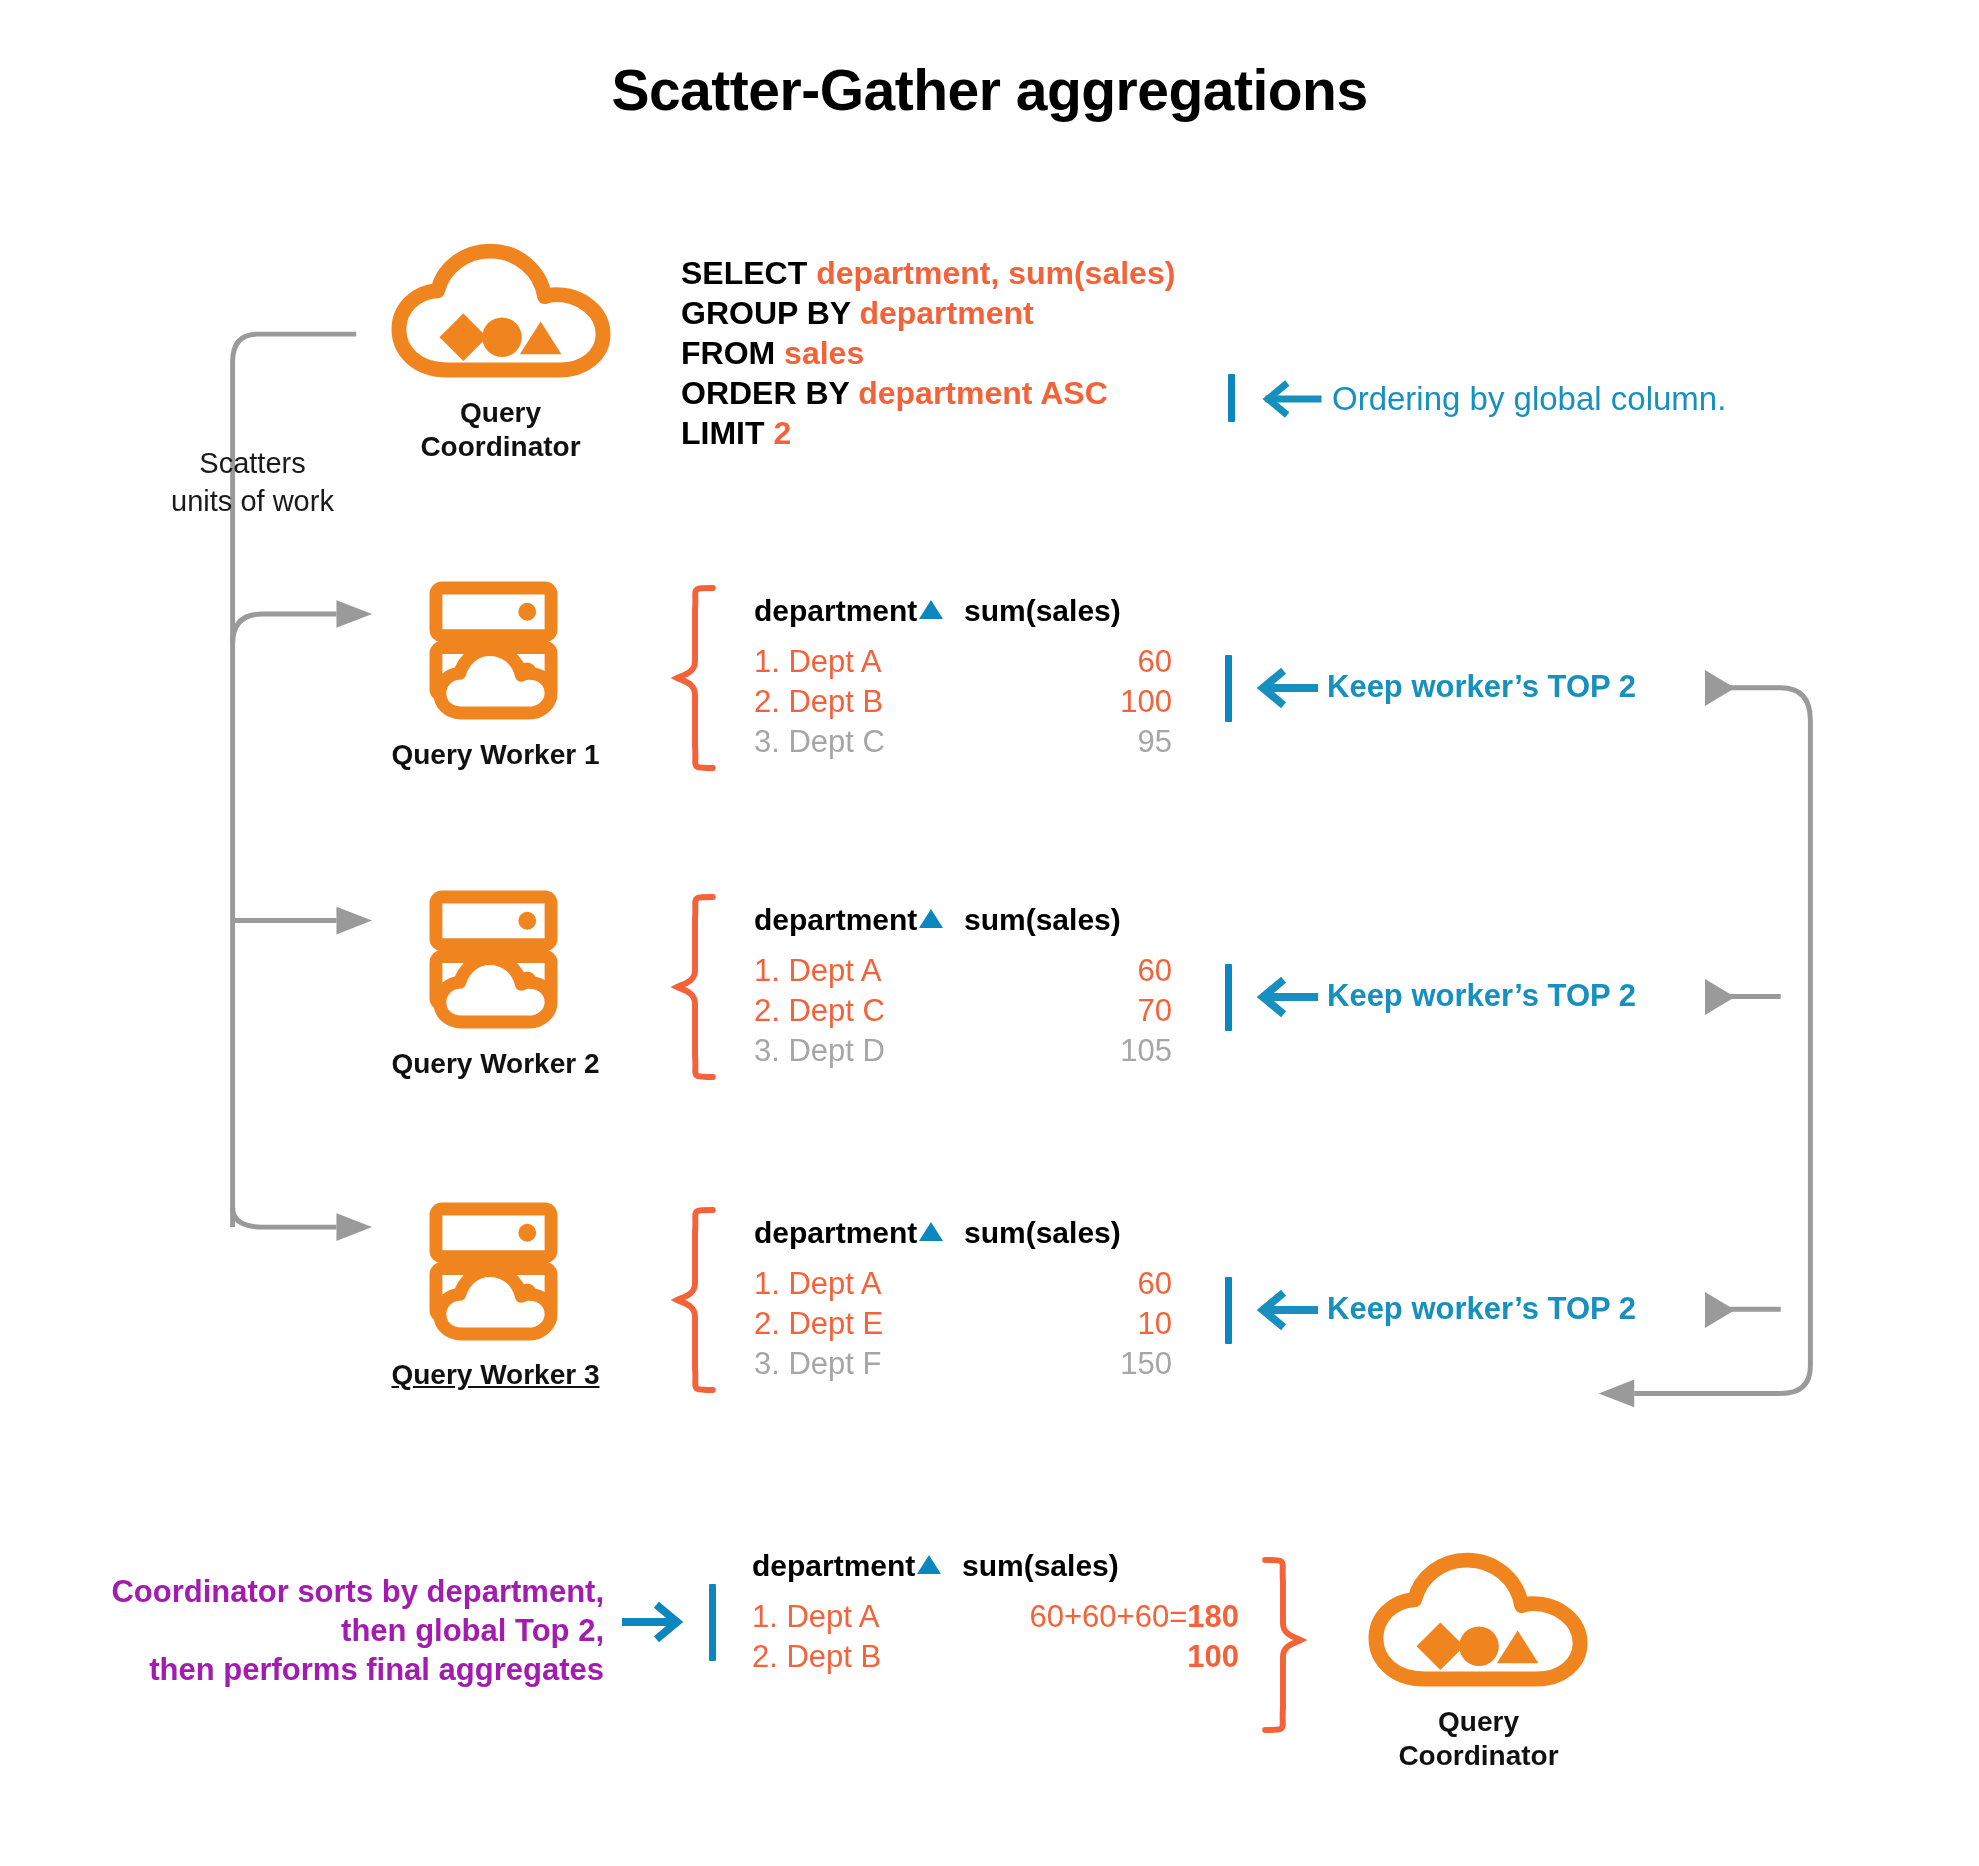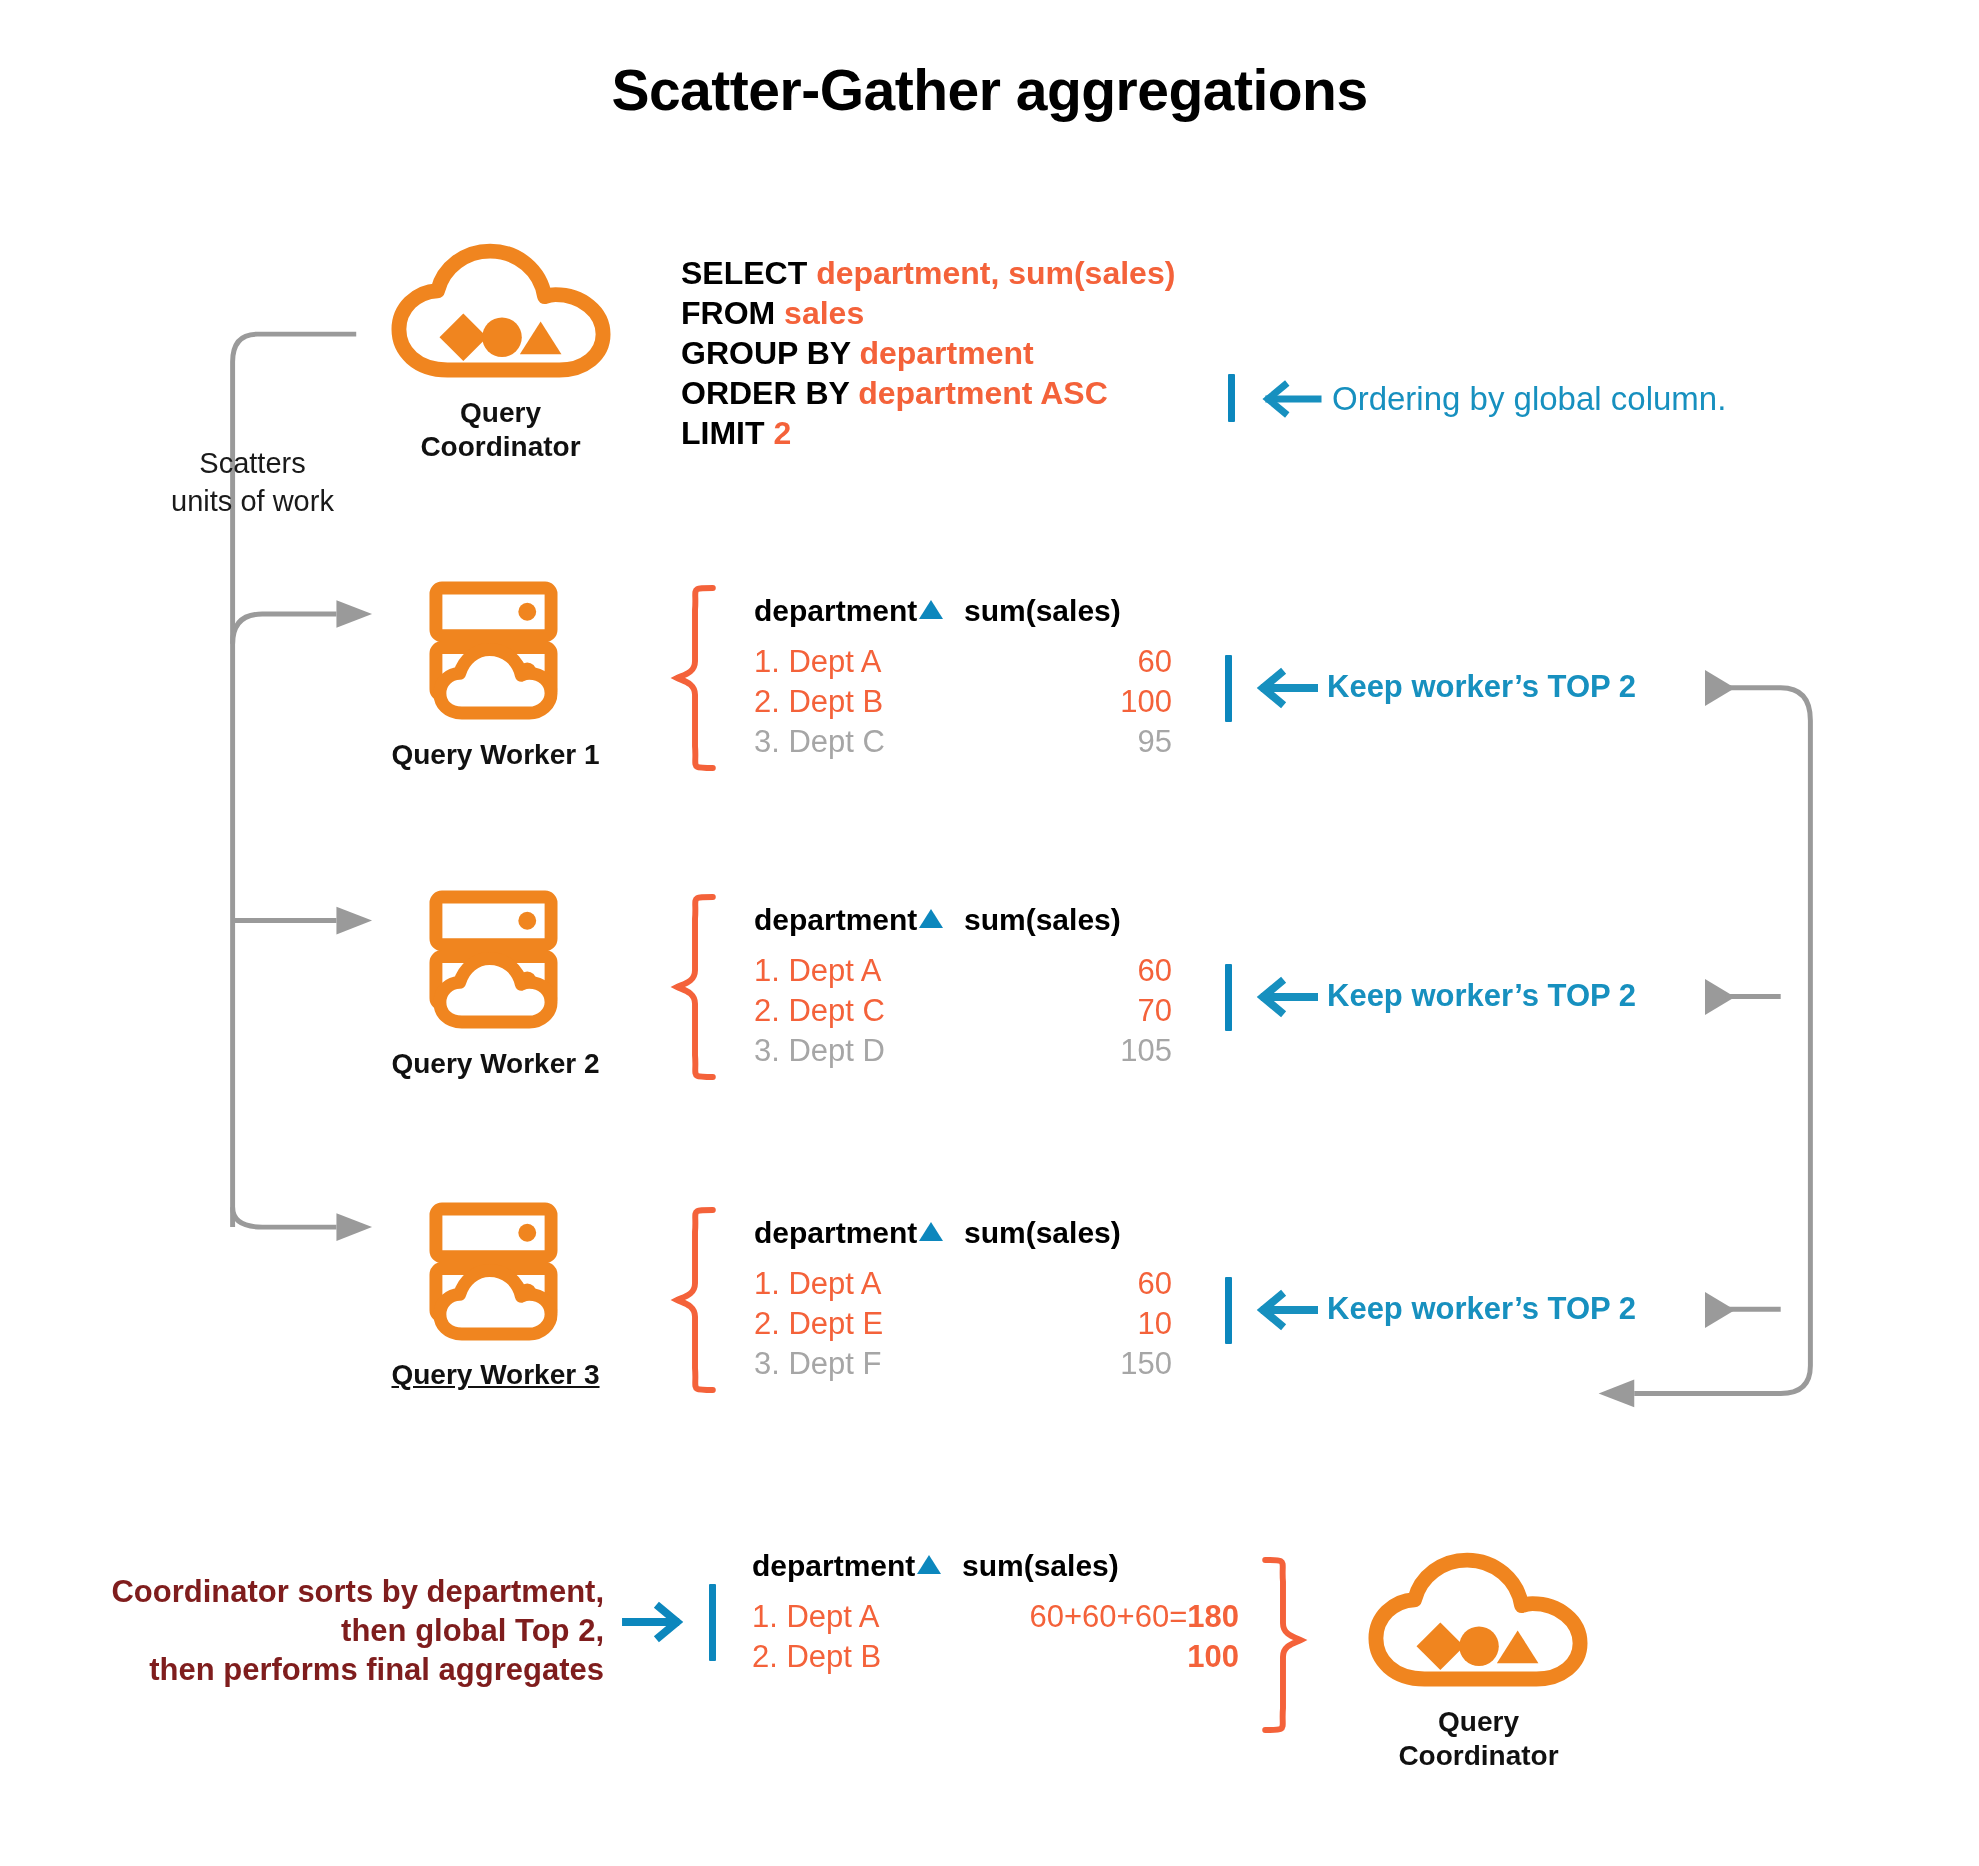--- a/index.html
+++ b/index.html
@@ -43,21 +43,21 @@
     font-weight: 400;
   }
   .blue-note {
     color: #1790bf; font-weight: 700; font-size: 31px;
     white-space: nowrap;
   }
   .blue-note-lite {
     color: #1790bf; font-weight: 400; font-size: 33px; white-space: nowrap;
   }
   .blue-block {
-    color: #7f1d1d; font-weight: 700; font-size: 31px;
+    color: #a21caf; font-weight: 700; font-size: 31px;
     text-align: right; line-height: 39px;
   }
 
   
   .rtable { font-size: 0; }
   .rhead {
     font-size: 30px; font-weight: 700; color: #000;
     display: flex; align-items: center; white-space: nowrap;
   }
   .rhead .col-dept { width: 210px; }
@@ -137,26 +137,26 @@
     <div>Query</div>
     <div>Coordinator</div>
   </div>
 
   <div class="abs" id="sql">
     <div>
       <span class="kw">SELECT</span>
       <span class="id">department, sum(sales)</span>
     </div>
     <div>
+      <span class="kw">GROUP BY</span>
+      <span class="id">department</span>
+    </div>
+    <div>
       <span class="kw">FROM</span>
       <span class="id">sales</span>
-    </div>
-    <div>
-      <span class="kw">GROUP BY</span>
-      <span class="id">department</span>
     </div>
     <div>
       <span class="kw">ORDER BY</span>
       <span class="id">department ASC</span>
     </div>
     <div>
       <span class="kw">LIMIT</span>
       <span class="id">2</span>
     </div>
   </div>

